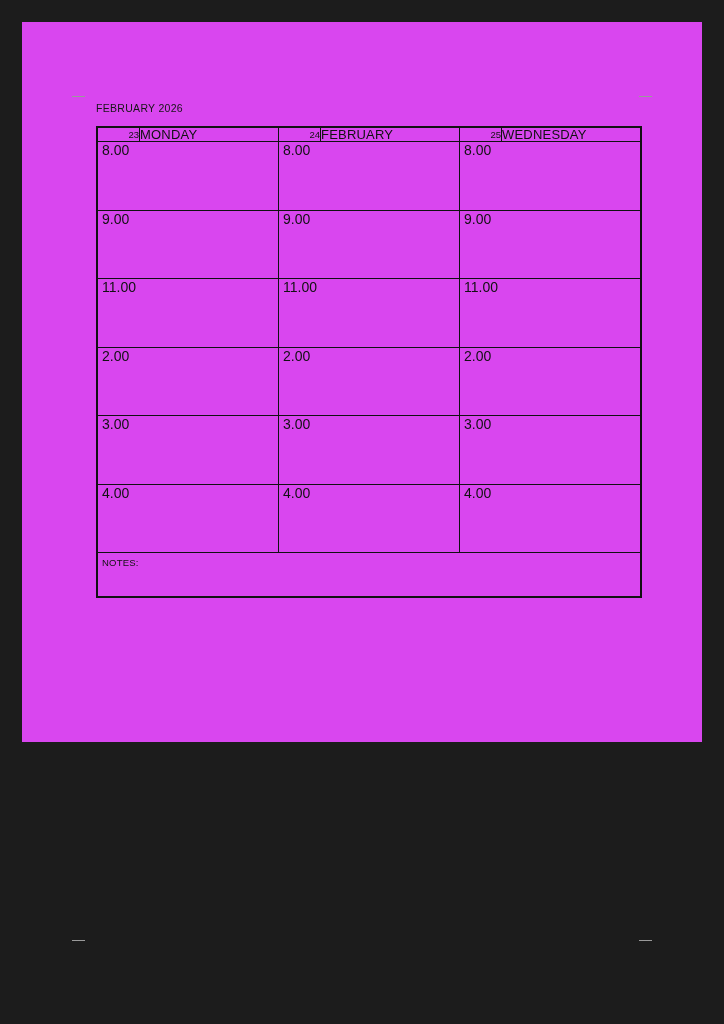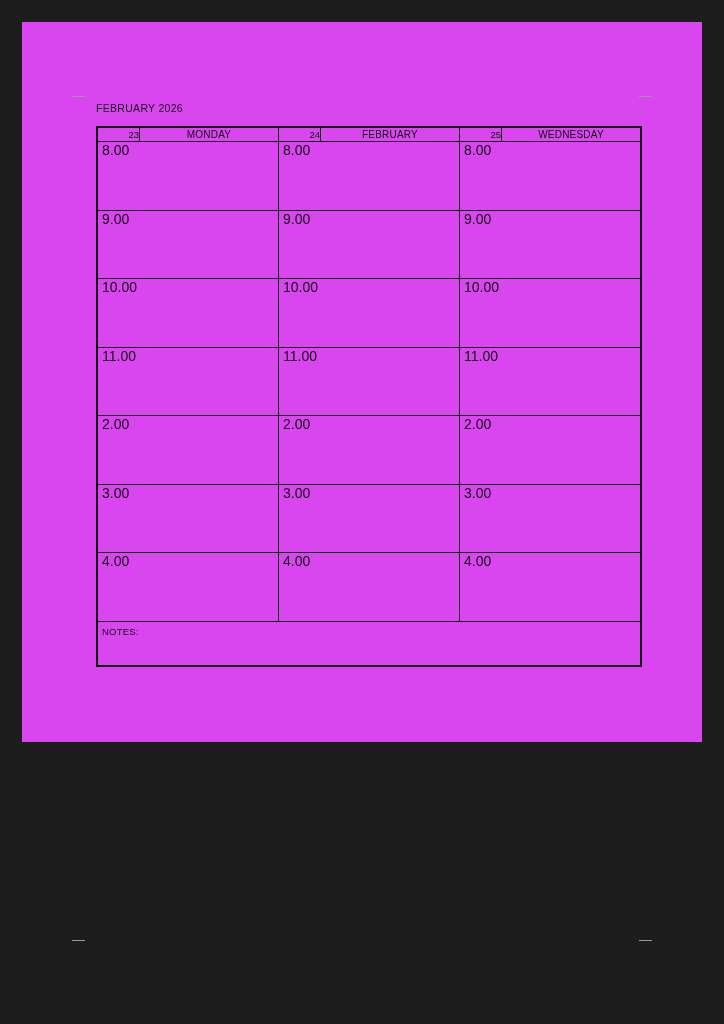--- a/index.html
+++ b/index.html
@@ -70,22 +70,22 @@
   }
   .hdr-num {
     text-align: right;
     font-size: 9.5px;
     padding: 2px 4px 2px 0;
     color: #111;
     height: 14px;
     line-height: 13px;
   }
   .hdr-day {
-    text-align: center;
-    font-size: 10px;
+    text-align: left;
+    font-size: 13px;
     padding: 2px 3px 2px 3px;
     color: #111;
     height: 14px;
     line-height: 13px;
     letter-spacing: 0.2px;
     white-space: nowrap;
   }
   .slot {
     height: 68.5px;
   }
@@ -148,31 +148,20 @@
               </td>
             <td colspan="2">
                 <div class="slot-label">9.00</div>
               </td>
             <td colspan="2">
                 <div class="slot-label">9.00</div>
               </td>
           </tr>
           <tr class="slot">
             <td colspan="2">
-                <div class="slot-label">10.00</div>
-              </td>
-            <td colspan="2">
-                <div class="slot-label">10.00</div>
-              </td>
-            <td colspan="2">
-                <div class="slot-label">10.00</div>
-              </td>
-          </tr>
-          <tr class="slot">
-            <td colspan="2">
                 <div class="slot-label">11.00</div>
               </td>
             <td colspan="2">
                 <div class="slot-label">11.00</div>
               </td>
             <td colspan="2">
                 <div class="slot-label">11.00</div>
               </td>
           </tr>
           <tr class="slot">

